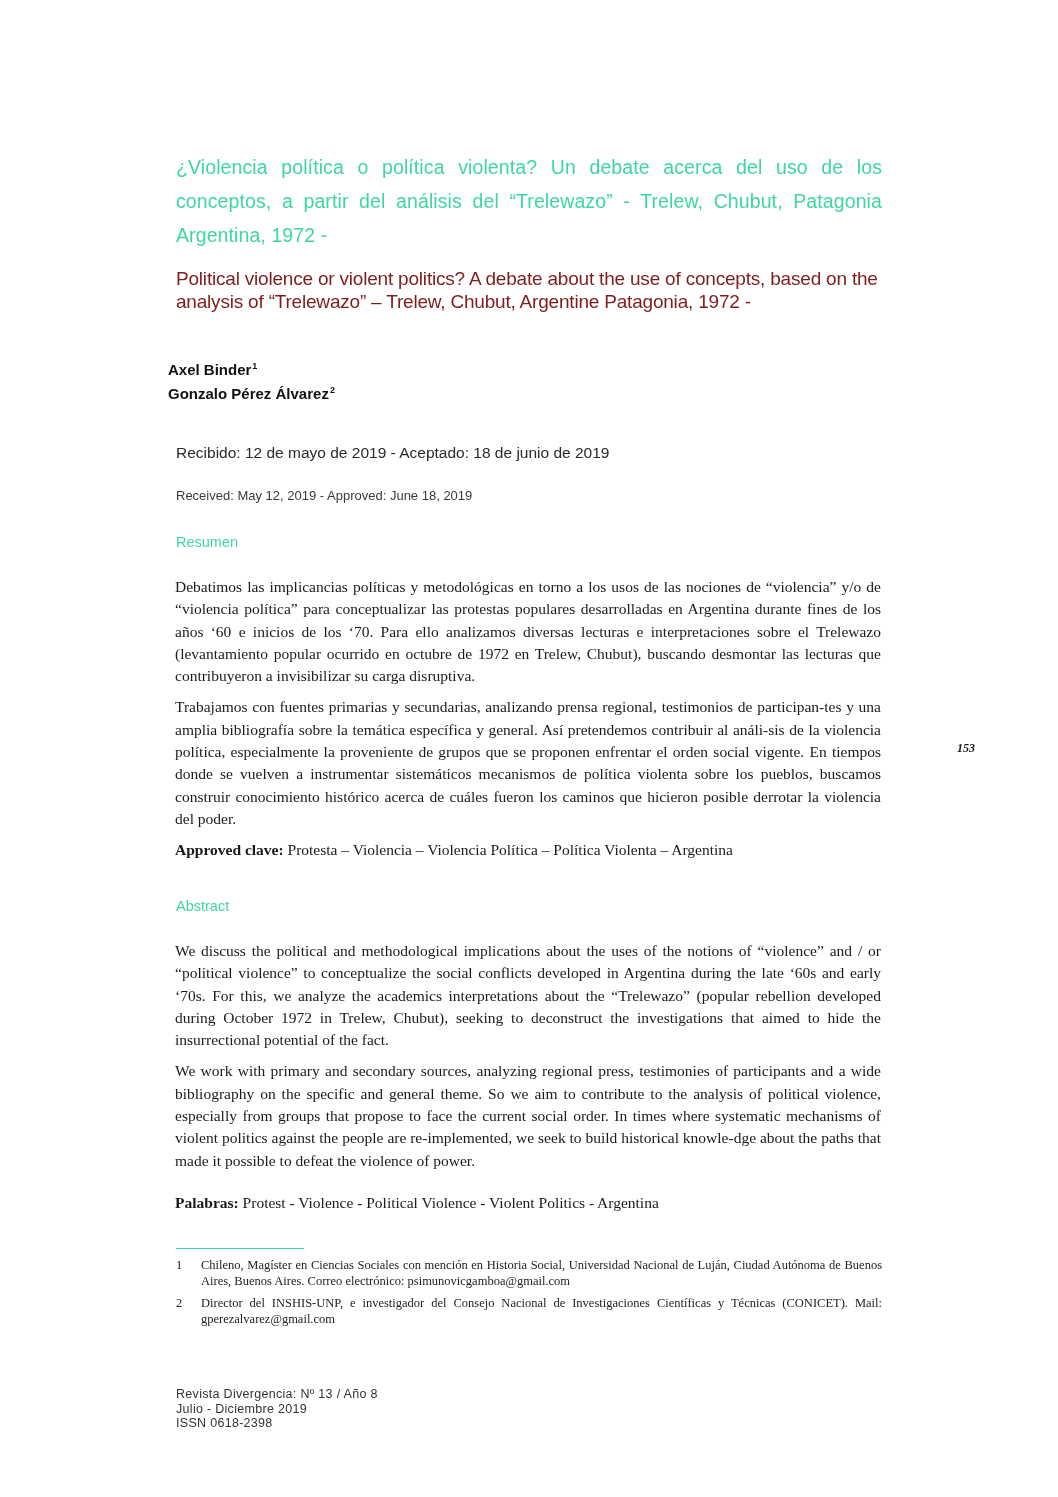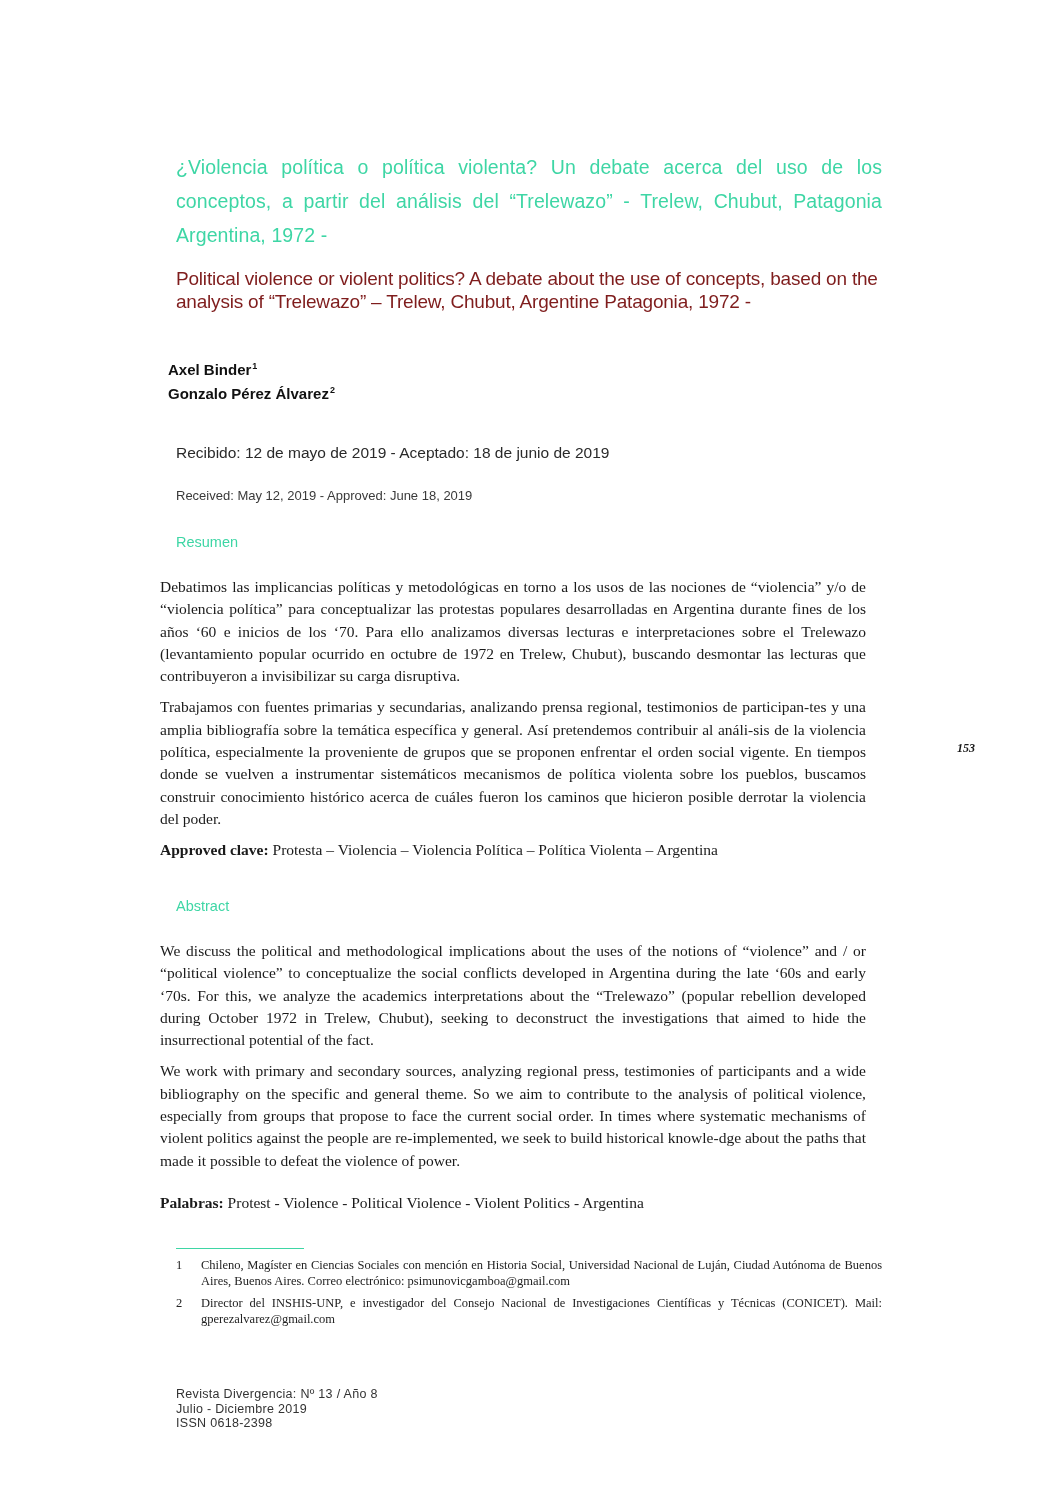--- a/index.html
+++ b/index.html
@@ -60,21 +60,21 @@
     }
     .section-heading {
       position: absolute;
       left: 176px;
       font-family: "Liberation Sans", "DejaVu Sans", sans-serif;
       font-size: 14.5px;
       color: #3ed6a5;
     }
     .body-text {
       position: absolute;
-      left: 160px;
+      left: 175px;
       width: 706px;
       font-family: "Liberation Serif", "DejaVu Serif", serif;
       font-size: 15.5px;
       line-height: 22.3px;
       color: #1a1a1a;
       text-align: justify;
     }
     .body-text p { margin: 0 0 9px 0; }
     .keywords b { font-weight: bold; }
     .page-number {

